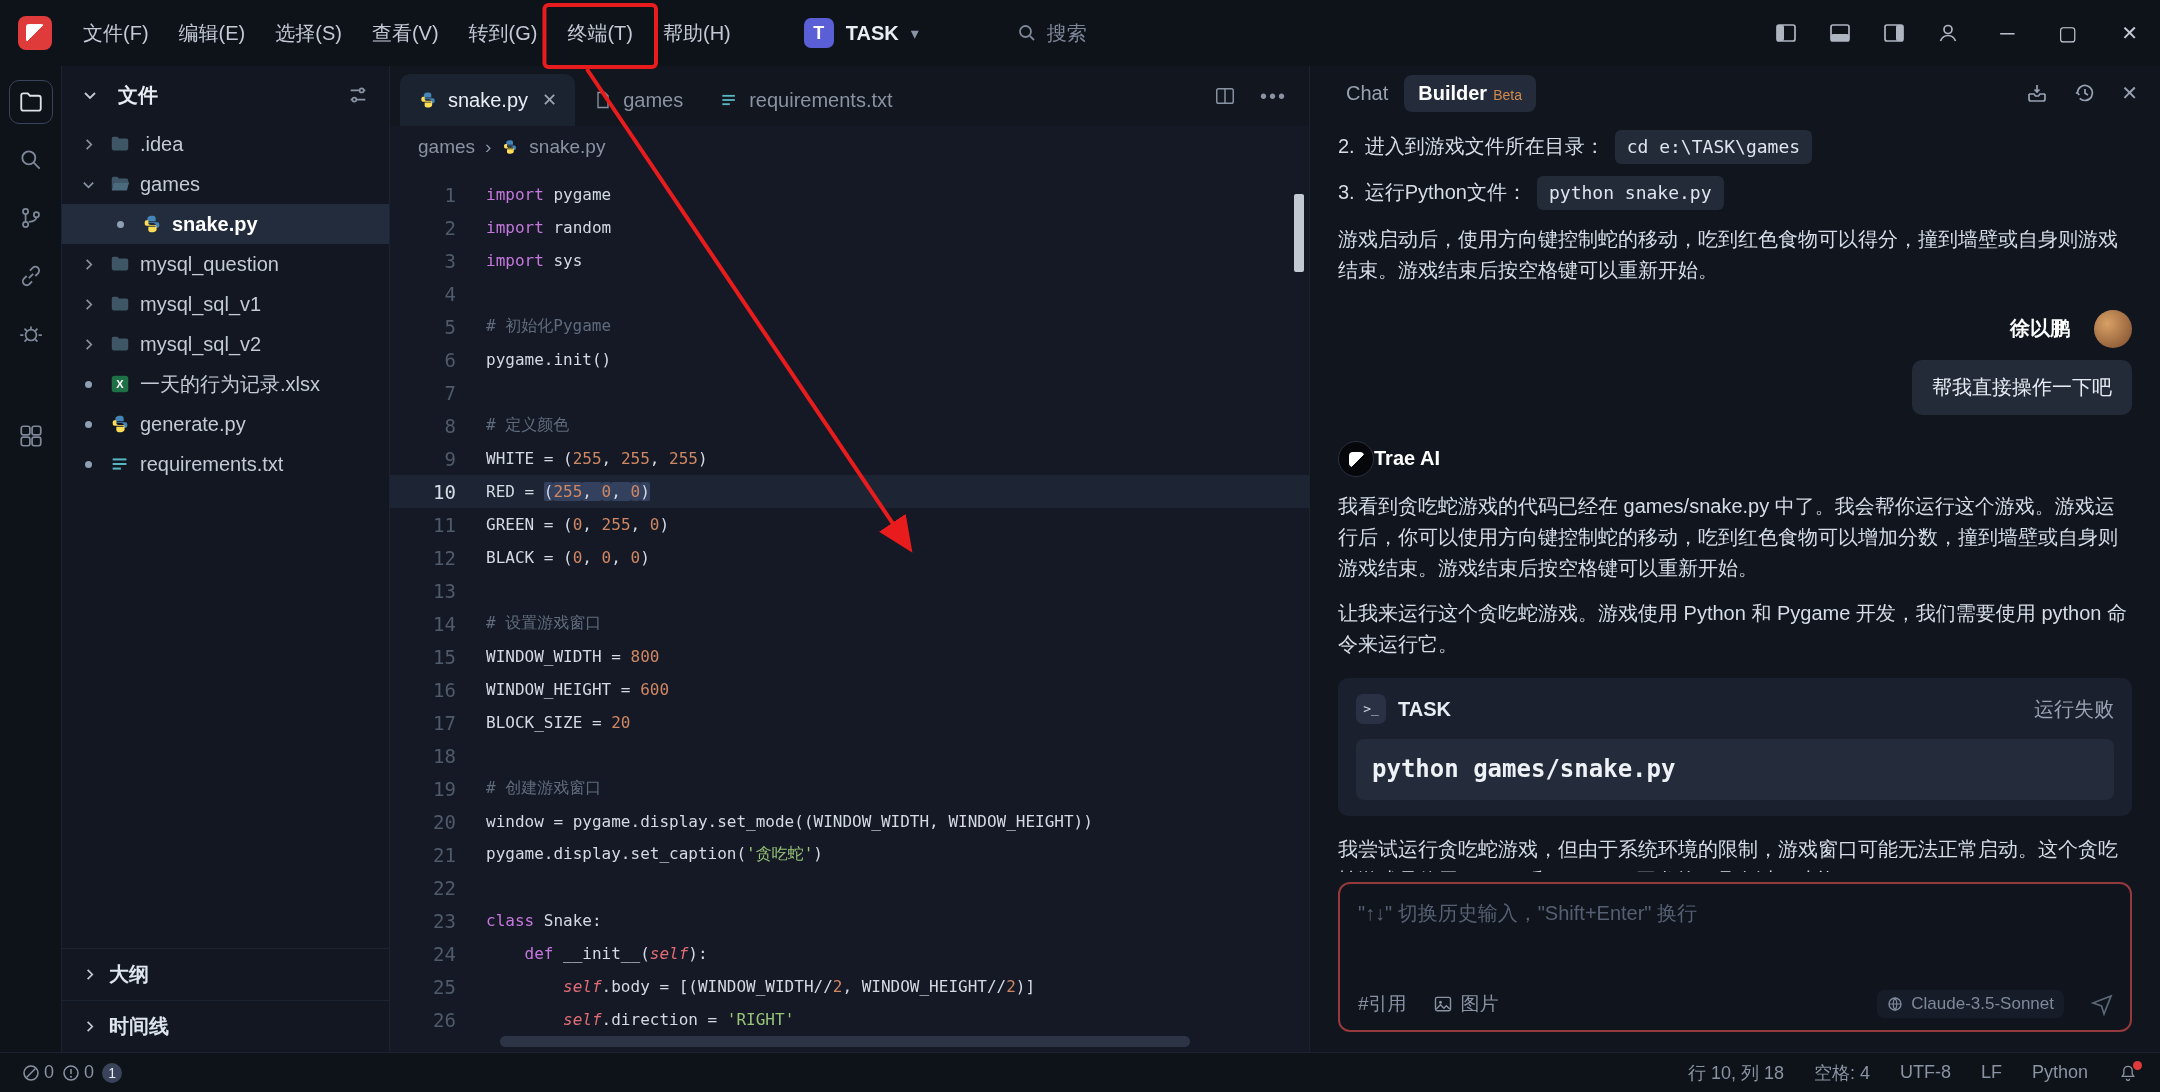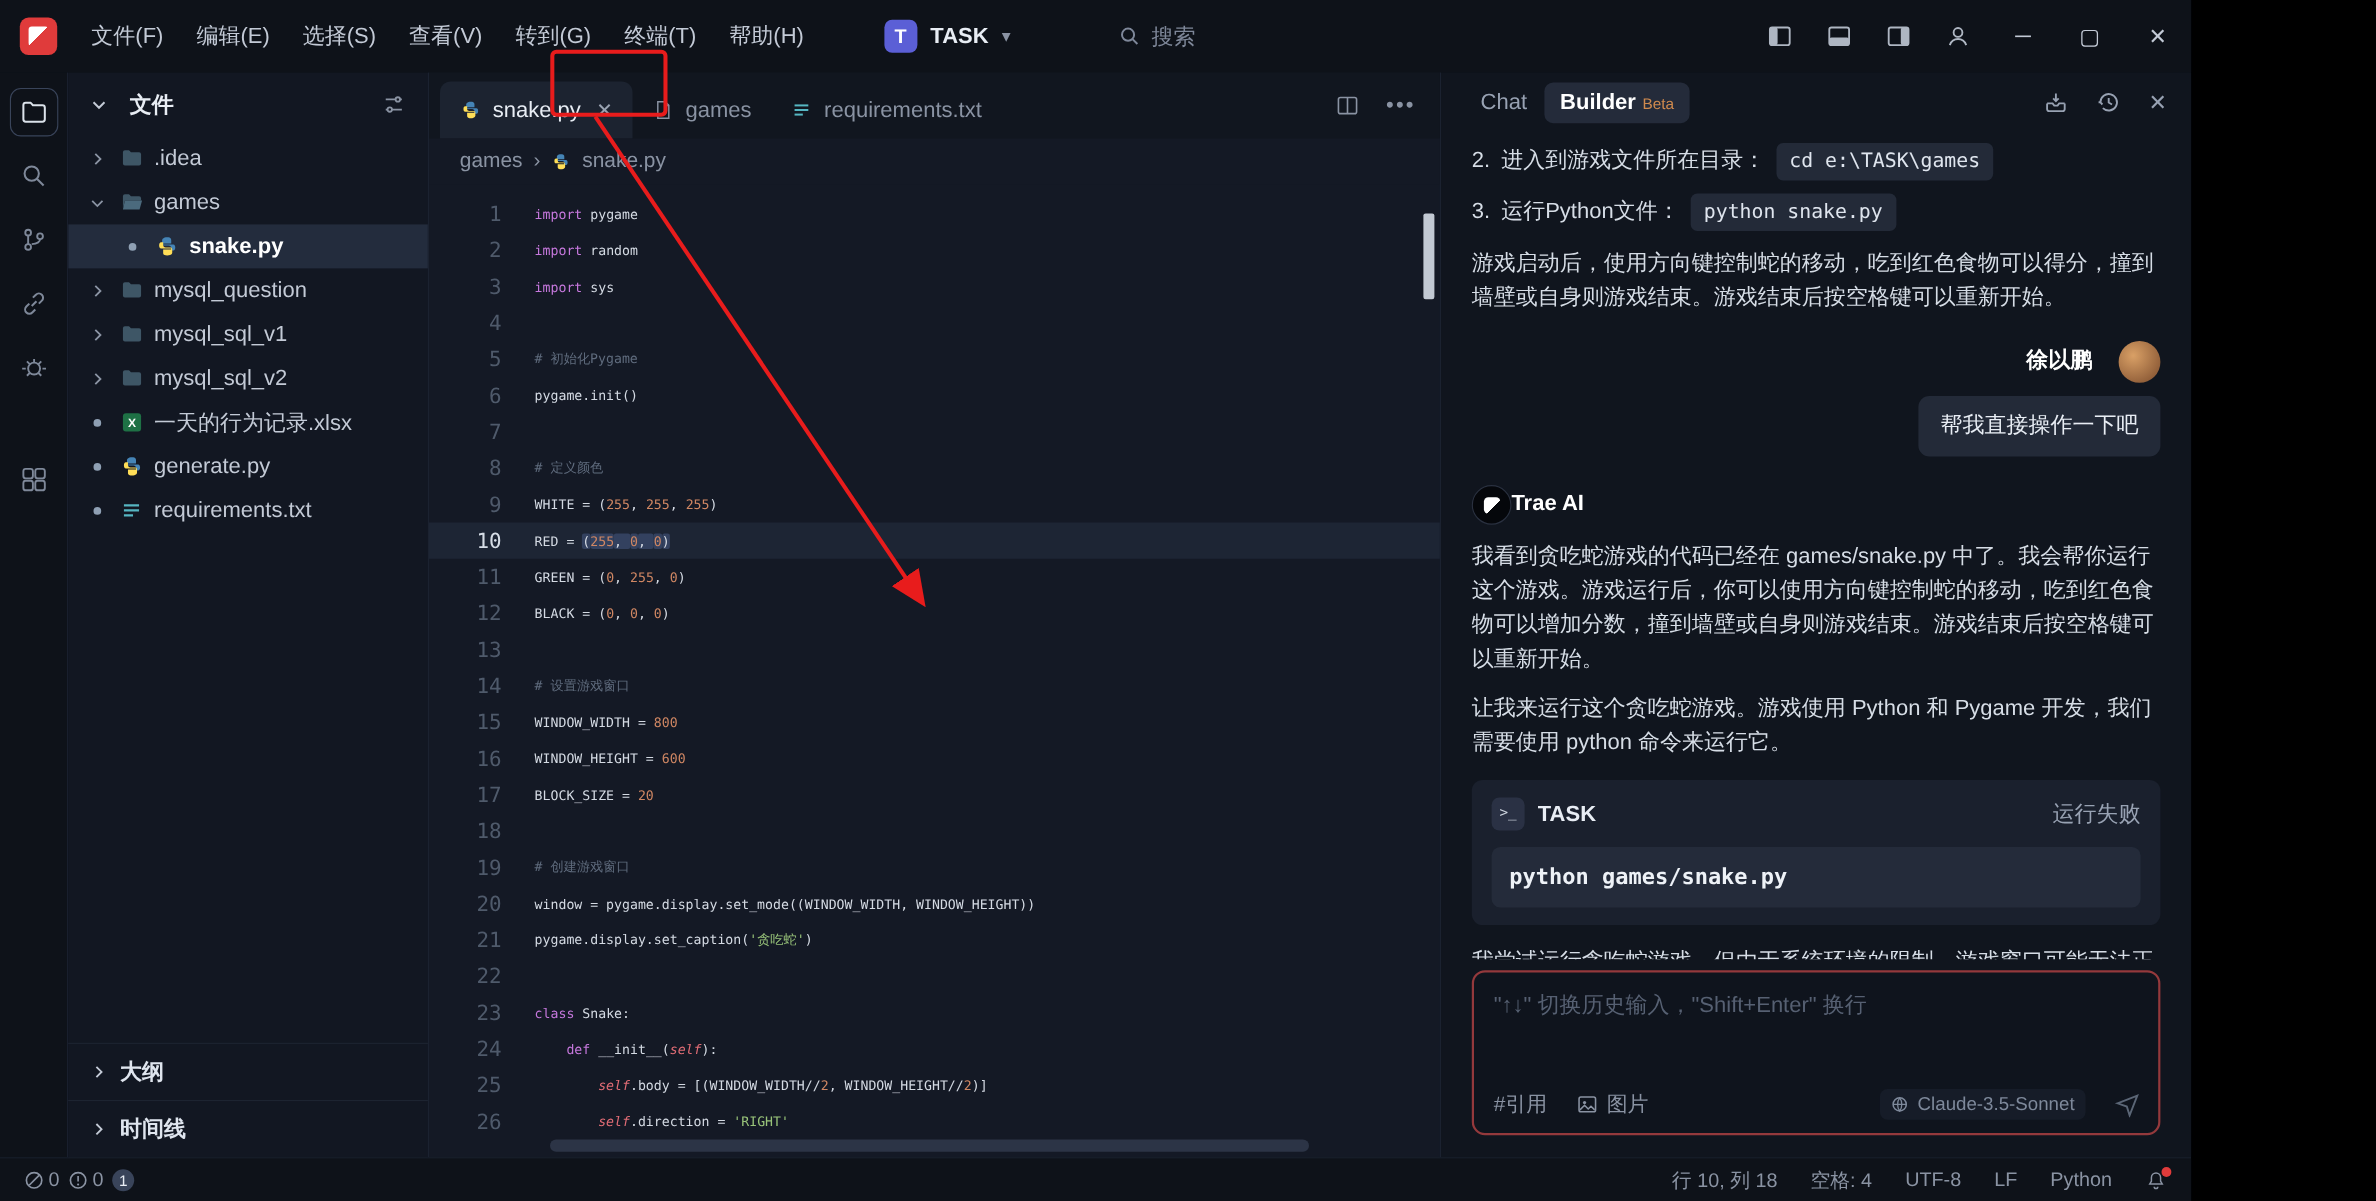--- a/index.html
+++ b/index.html
@@ -1,18 +1,18 @@
 <!DOCTYPE html>
 <html><head>
 <meta charset="utf-8">
 <style>
   * { margin:0; padding:0; box-sizing:border-box; }
   html,body { background:#000; }
   .app {
-    position:relative; width:1992px; height:1092px; overflow:hidden;
+    position:relative; width:2160px; height:1092px; overflow:hidden;
     background:#0e1219; color:#cfd6e0;
     font-family:"Liberation Sans", sans-serif; font-size:20px;
   }
   
   .titlebar { height:66px; display:flex; align-items:center; padding:0 22px 0 18px; background:#0e1219; }
   .logo { width:34px; height:34px; border-radius:8px; background:#e03b3b; position:relative; flex:0 0 auto; }
   .logo::after { content:""; position:absolute; left:8px; top:8px; width:18px; height:18px;
     background:linear-gradient(135deg,#fff 0 50%,transparent 50%); border-radius:3px; }
   .menubar { display:flex; margin-left:16px; }
   .menu-item { padding:0 15px; height:44px; line-height:44px; color:#c3cad6; cursor:default; position:relative; border-radius:6px; }
@@ -54,21 +54,21 @@
   .tab { height:52px; display:flex; align-items:center; gap:10px; padding:0 18px; color:#8a93a3; border-radius:10px 10px 0 0; cursor:pointer; }
   .tab.active { background:#1c2330; color:#e8edf4; }
   .tab .close { margin-left:4px; color:#9aa3b2; font-size:18px; }
   .tab-actions { margin-left:auto; display:flex; align-items:center; gap:24px; color:#8a93a3; height:60px; padding-right:14px; }
   .breadcrumb { height:42px; display:flex; align-items:center; gap:10px; padding-left:28px; color:#8a93a3; font-size:19px; background:#141925; }
   .code { flex:1; position:relative; overflow:hidden; padding-top:10px; font-family:"DejaVu Sans Mono", monospace; }
   .code-line { height:33px; display:flex; align-items:center; white-space:pre; }
   .code-line.current { background:#1d2534; }
   .gutter { width:96px; flex:0 0 auto; text-align:right; padding-right:30px; color:#4f5a6b; font-size:19px; }
   .code-line.current .gutter { color:#d6dde6; }
-  .line-text { font-size:12px; color:#d4dae3; }
+  .line-text { font-size:16px; color:#d4dae3; }
   .tok-k { color:#c678dd; }
   .tok-cm { color:#5f6b7d; }
   .tok-n { color:#d08763; }
   .tok-s { color:#98c379; }
   .tok-sf { color:#e06c75; font-style:italic; }
   .tok-sel { background:#33415f; border-radius:2px; }
   .vscroll { position:absolute; right:5px; top:26px; width:10px; height:78px; background:#c2c9d3; border-radius:2px; }
   .hscroll { position:absolute; left:110px; bottom:5px; width:690px; height:11px; background:#2c3446; border-radius:6px; }
   
   .right-panel { flex:1; background:#10151e; display:flex; flex-direction:column; }
@@ -91,21 +91,21 @@
   .ai-avatar::after { content:""; position:absolute; left:10px; top:10px; width:15px; height:15px; border-radius:4px;
     background:linear-gradient(135deg,#fff 0 60%, #05070b 60%); }
   .ai-name { color:#fff; font-weight:bold; }
   .task-card { background:#1a202d; border-radius:10px; padding:16px 18px; margin:18px 0; }
   .task-head { display:flex; align-items:center; gap:12px; }
   .task-icon { width:30px; height:30px; border-radius:7px; background:#2a3144; color:#cfd6e0; font-size:13px;
     display:flex; align-items:center; justify-content:center; font-family:"DejaVu Sans Mono", monospace; }
   .task-title { color:#e8edf4; font-weight:bold; }
   .task-status { margin-left:auto; color:#98a2b3; }
   .task-cmd { margin-top:14px; background:#242b3a; border-radius:8px; padding:12px 16px; color:#eef2f7;
-    font-family:"DejaVu Sans Mono", monospace; font-weight:bold; font-size:20px; }
+    font-family:"DejaVu Sans Mono", monospace; font-weight:bold; font-size:24px; }
   .chat-input { margin:10px 28px 20px; height:150px; border:2px solid #94393c; border-radius:12px; background:#0f141d; position:relative; padding:16px 18px; }
   .placeholder { color:#566072; }
   .input-bottom { position:absolute; left:18px; right:16px; bottom:12px; display:flex; align-items:center; gap:26px; color:#8a93a3; font-size:19px; }
   .model-chip { margin-left:auto; display:flex; align-items:center; gap:8px; color:#7e899b; font-size:17px; background:#161c28; border-radius:7px; padding:4px 10px;justify-content:space-between; }
   .ib-item { display:flex; align-items:center; gap:8px; }
   
   .statusbar { height:40px; background:#0e1219; border-top:1px solid #1b2230; display:flex; align-items:center; padding:0 22px; font-size:18px; color:#8a93a3; }
   .sb-left { display:flex; align-items:center; gap:8px; }
   .sb-right { margin-left:auto; display:flex; align-items:center; gap:30px; }
   .bell-wrap { position:relative; }

